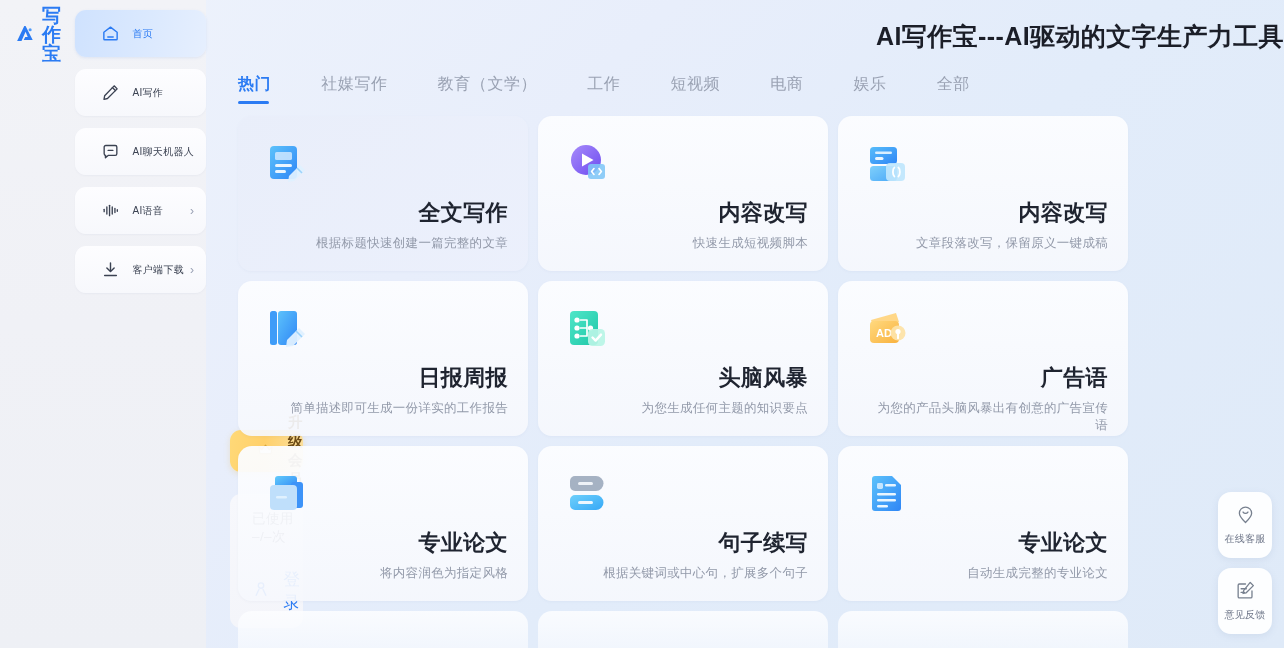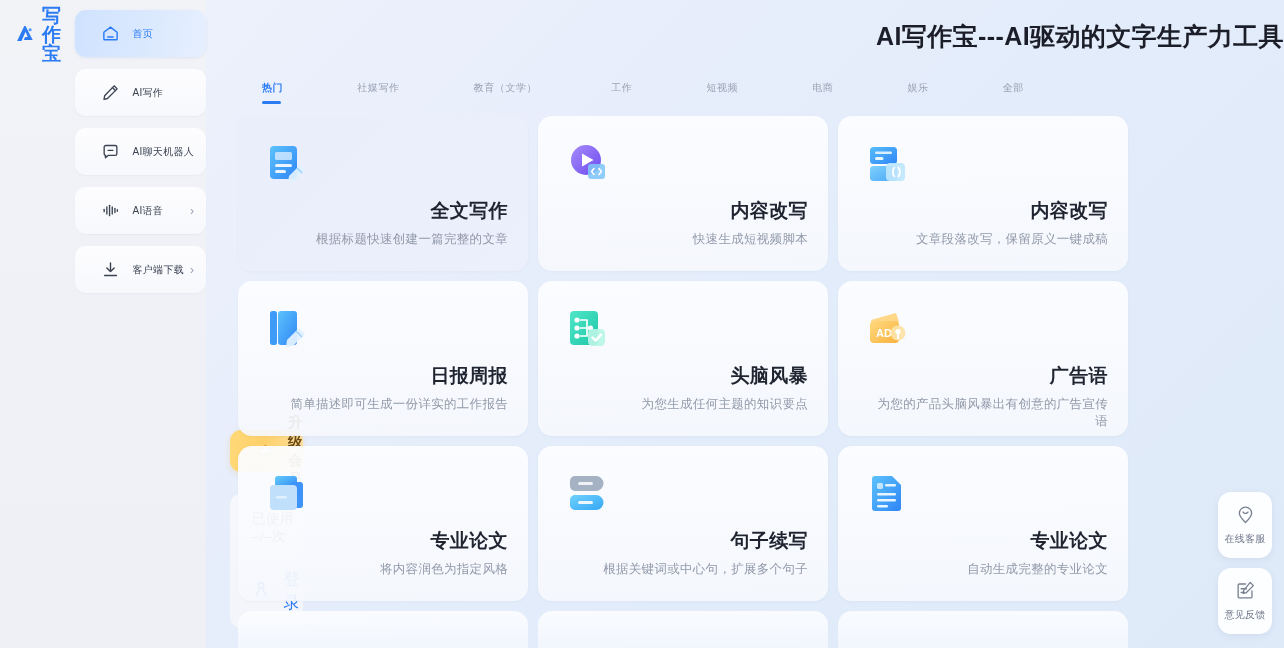--- a/index.html
+++ b/index.html
@@ -70,23 +70,23 @@
   .acct-login .lbl { font-size: 17px; color: #2b7bf3; letter-spacing: .5px; text-align: center; }
 
   
   .main { flex: 1 1 auto; position: relative; overflow: hidden; padding: 0 0 0 32px; text-align: right; }
   .page-title {
     font-size: 25px; font-weight: 700; color: #1b1e28;
     letter-spacing: .4px; padding-top: 20px;
   }
   .tabs { display: flex; align-items: flex-end; gap: 0; margin-top: 21px; height: 30px; }
   .tab {
-    font-size: 10px; color: #9aa2b3; cursor: pointer;
+    font-size: 16px; color: #9aa2b3; cursor: pointer;
     position: relative; padding-bottom: 9px; margin-right: 50px;
-    white-space: nowrap; letter-spacing: .6px; margin-left: 24px;
+    white-space: nowrap; letter-spacing: .6px;
   }
   .tab.active { color: #2b7bf3; font-weight: 700; }
   .tab.active::after {
     content: ""; position: absolute; left: 0; right: 2px; bottom: 0;
     height: 3.5px; border-radius: 2px; background: #2b7bf3;
   }
 
   .grid {
     display: grid; grid-template-columns: repeat(3, 290px);
     gap: 10px 10px; margin-top: 12px;
@@ -95,21 +95,21 @@
     height: 155px; border-radius: 14px;
     background: linear-gradient(180deg, rgba(252,253,255,.95) 0%, rgba(246,248,253,.92) 100%);
     padding: 26px 20px 0 28px;
     position: relative; cursor: pointer;
     box-shadow: 0 1px 3px rgba(90,110,160,.05);
   }
   .card.hover {
     background: linear-gradient(135deg, rgba(233,238,250,.95) 0%, rgba(236,240,252,.9) 100%);
   }
   .card-icon { width: 44px; height: 44px; margin-bottom: 12px; }
-  .card-title { font-size: 19px; font-weight: 700; color: #1f2430; letter-spacing: .4px; }
+  .card-title { font-size: 22px; font-weight: 700; color: #1f2430; letter-spacing: .4px; }
   .card-desc { font-size: 12.5px; color: #9299a9; margin-top: 7px; letter-spacing: .3px; }
 
   .grid-partial {
     display: grid; grid-template-columns: repeat(3, 290px);
     gap: 10px; margin-top: 10px;
   }
   .card-stub {
     height: 40px; border-radius: 14px 14px 0 0;
     background: linear-gradient(180deg, rgba(252,253,255,.9) 0%, rgba(246,249,254,.75) 100%);
   }

